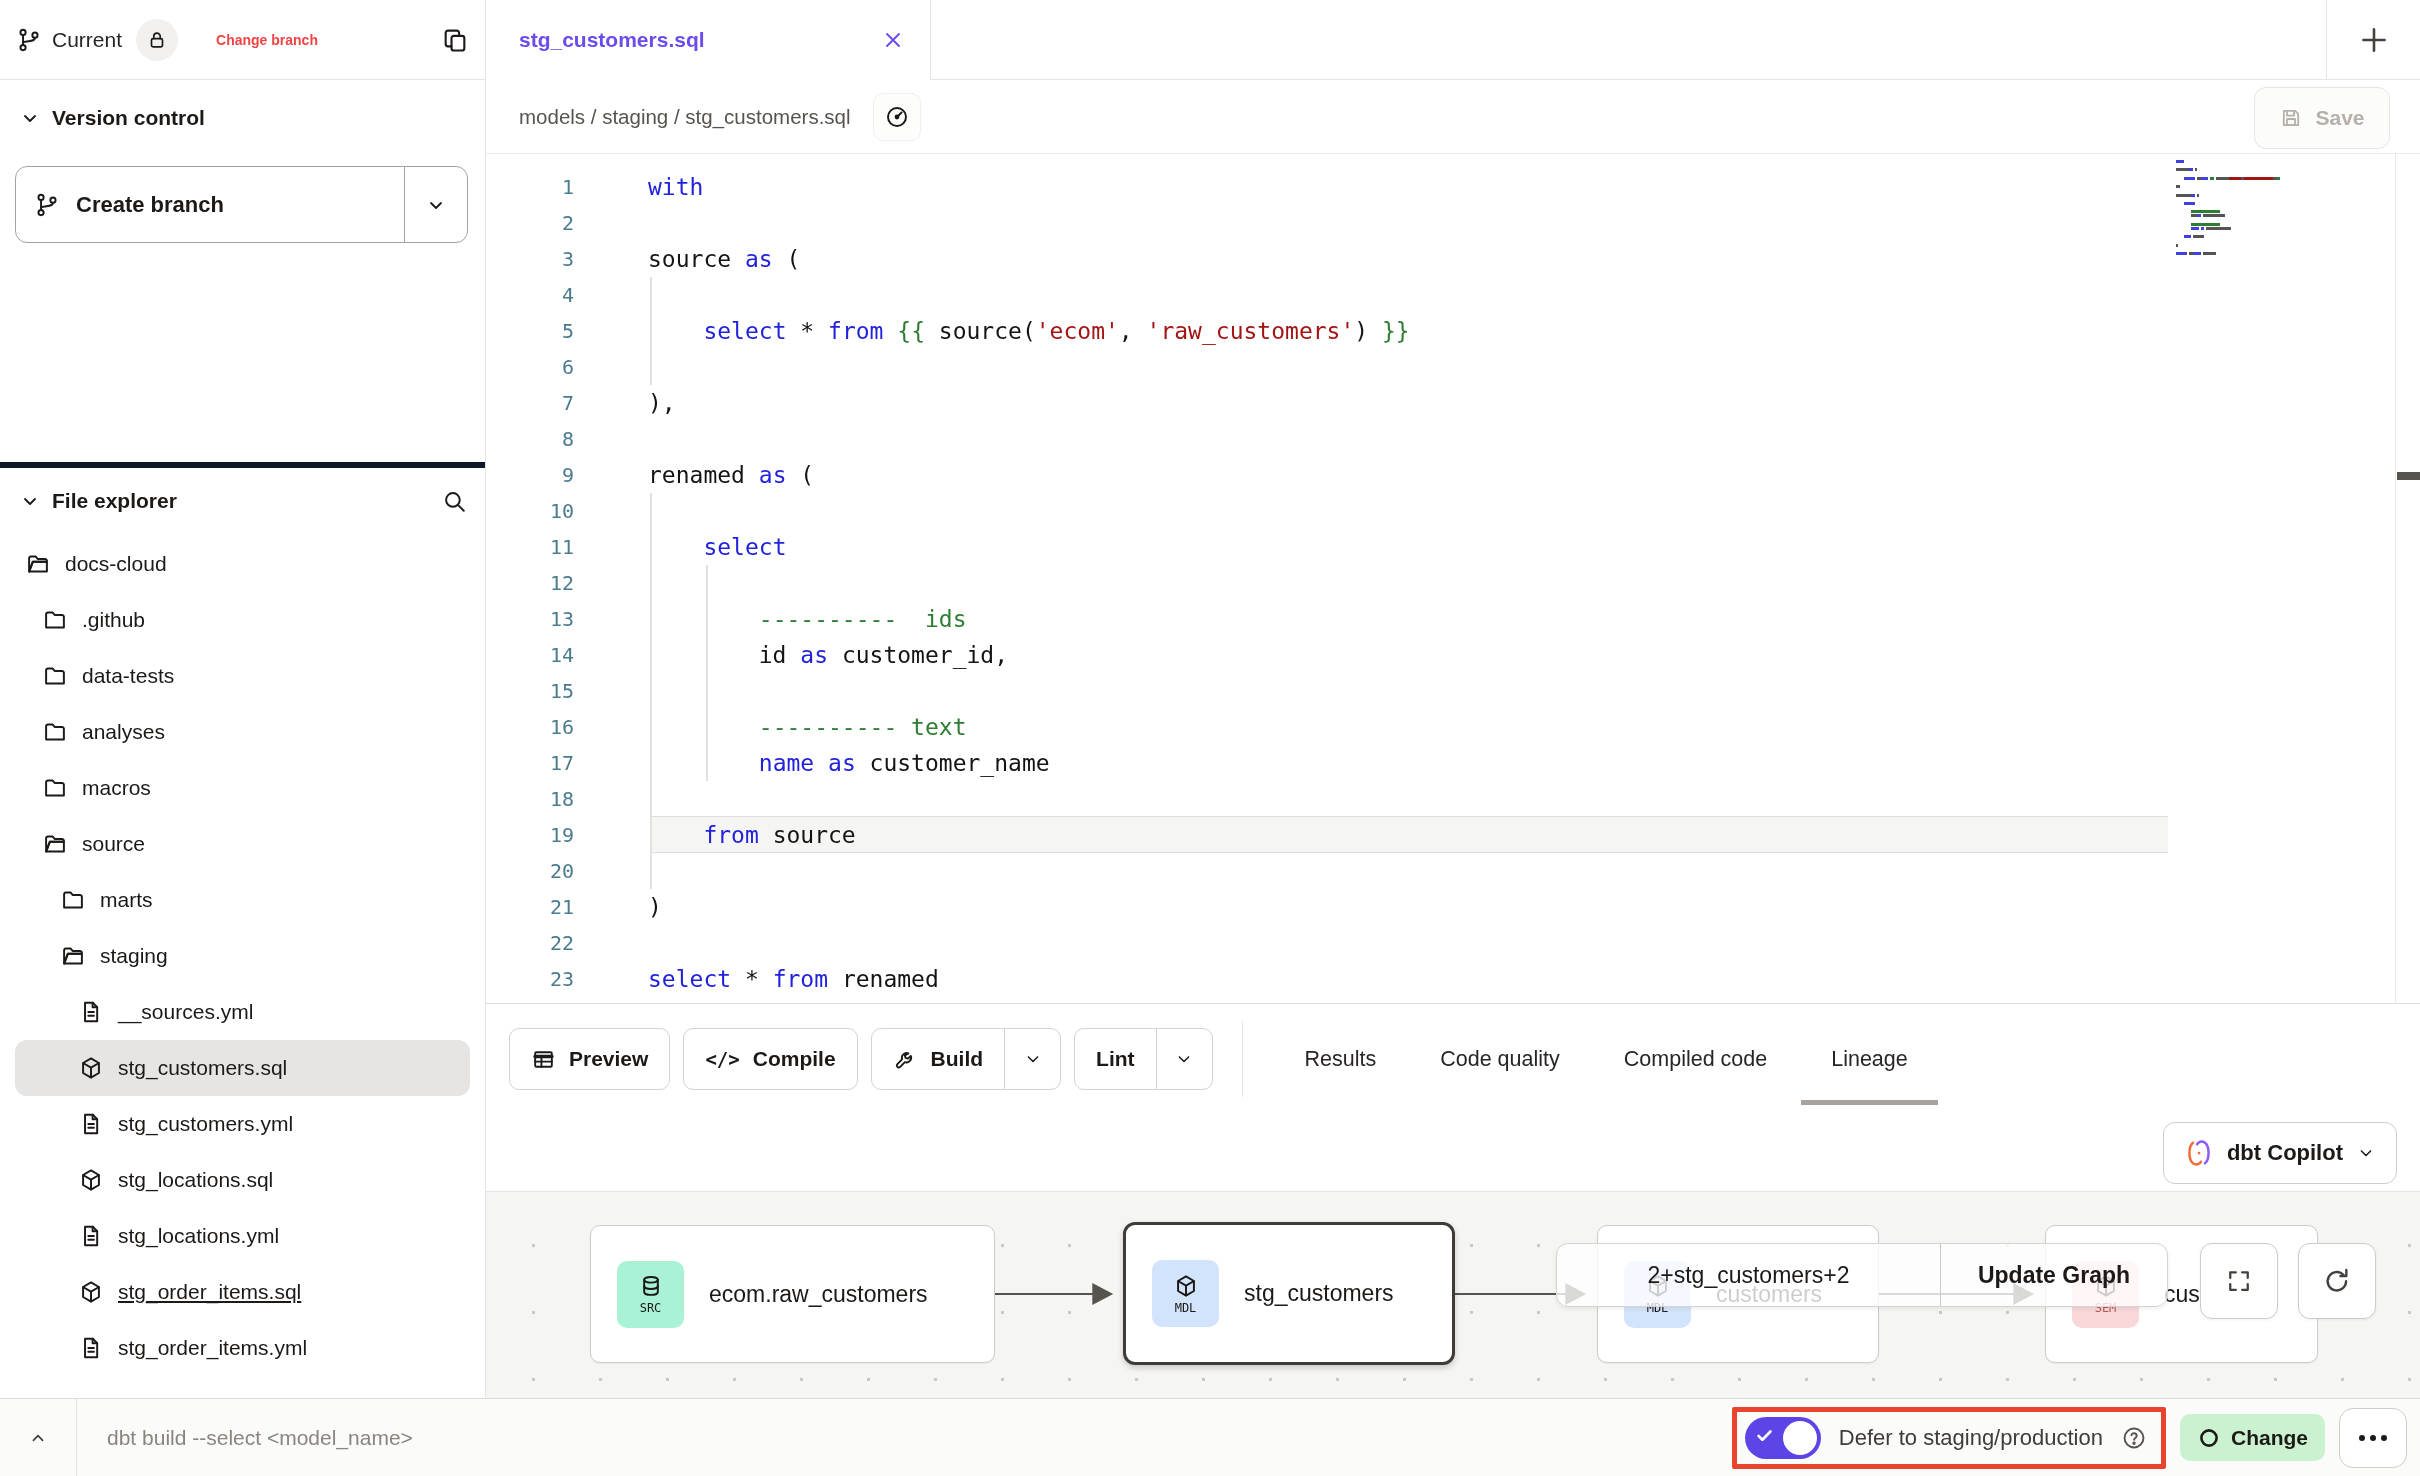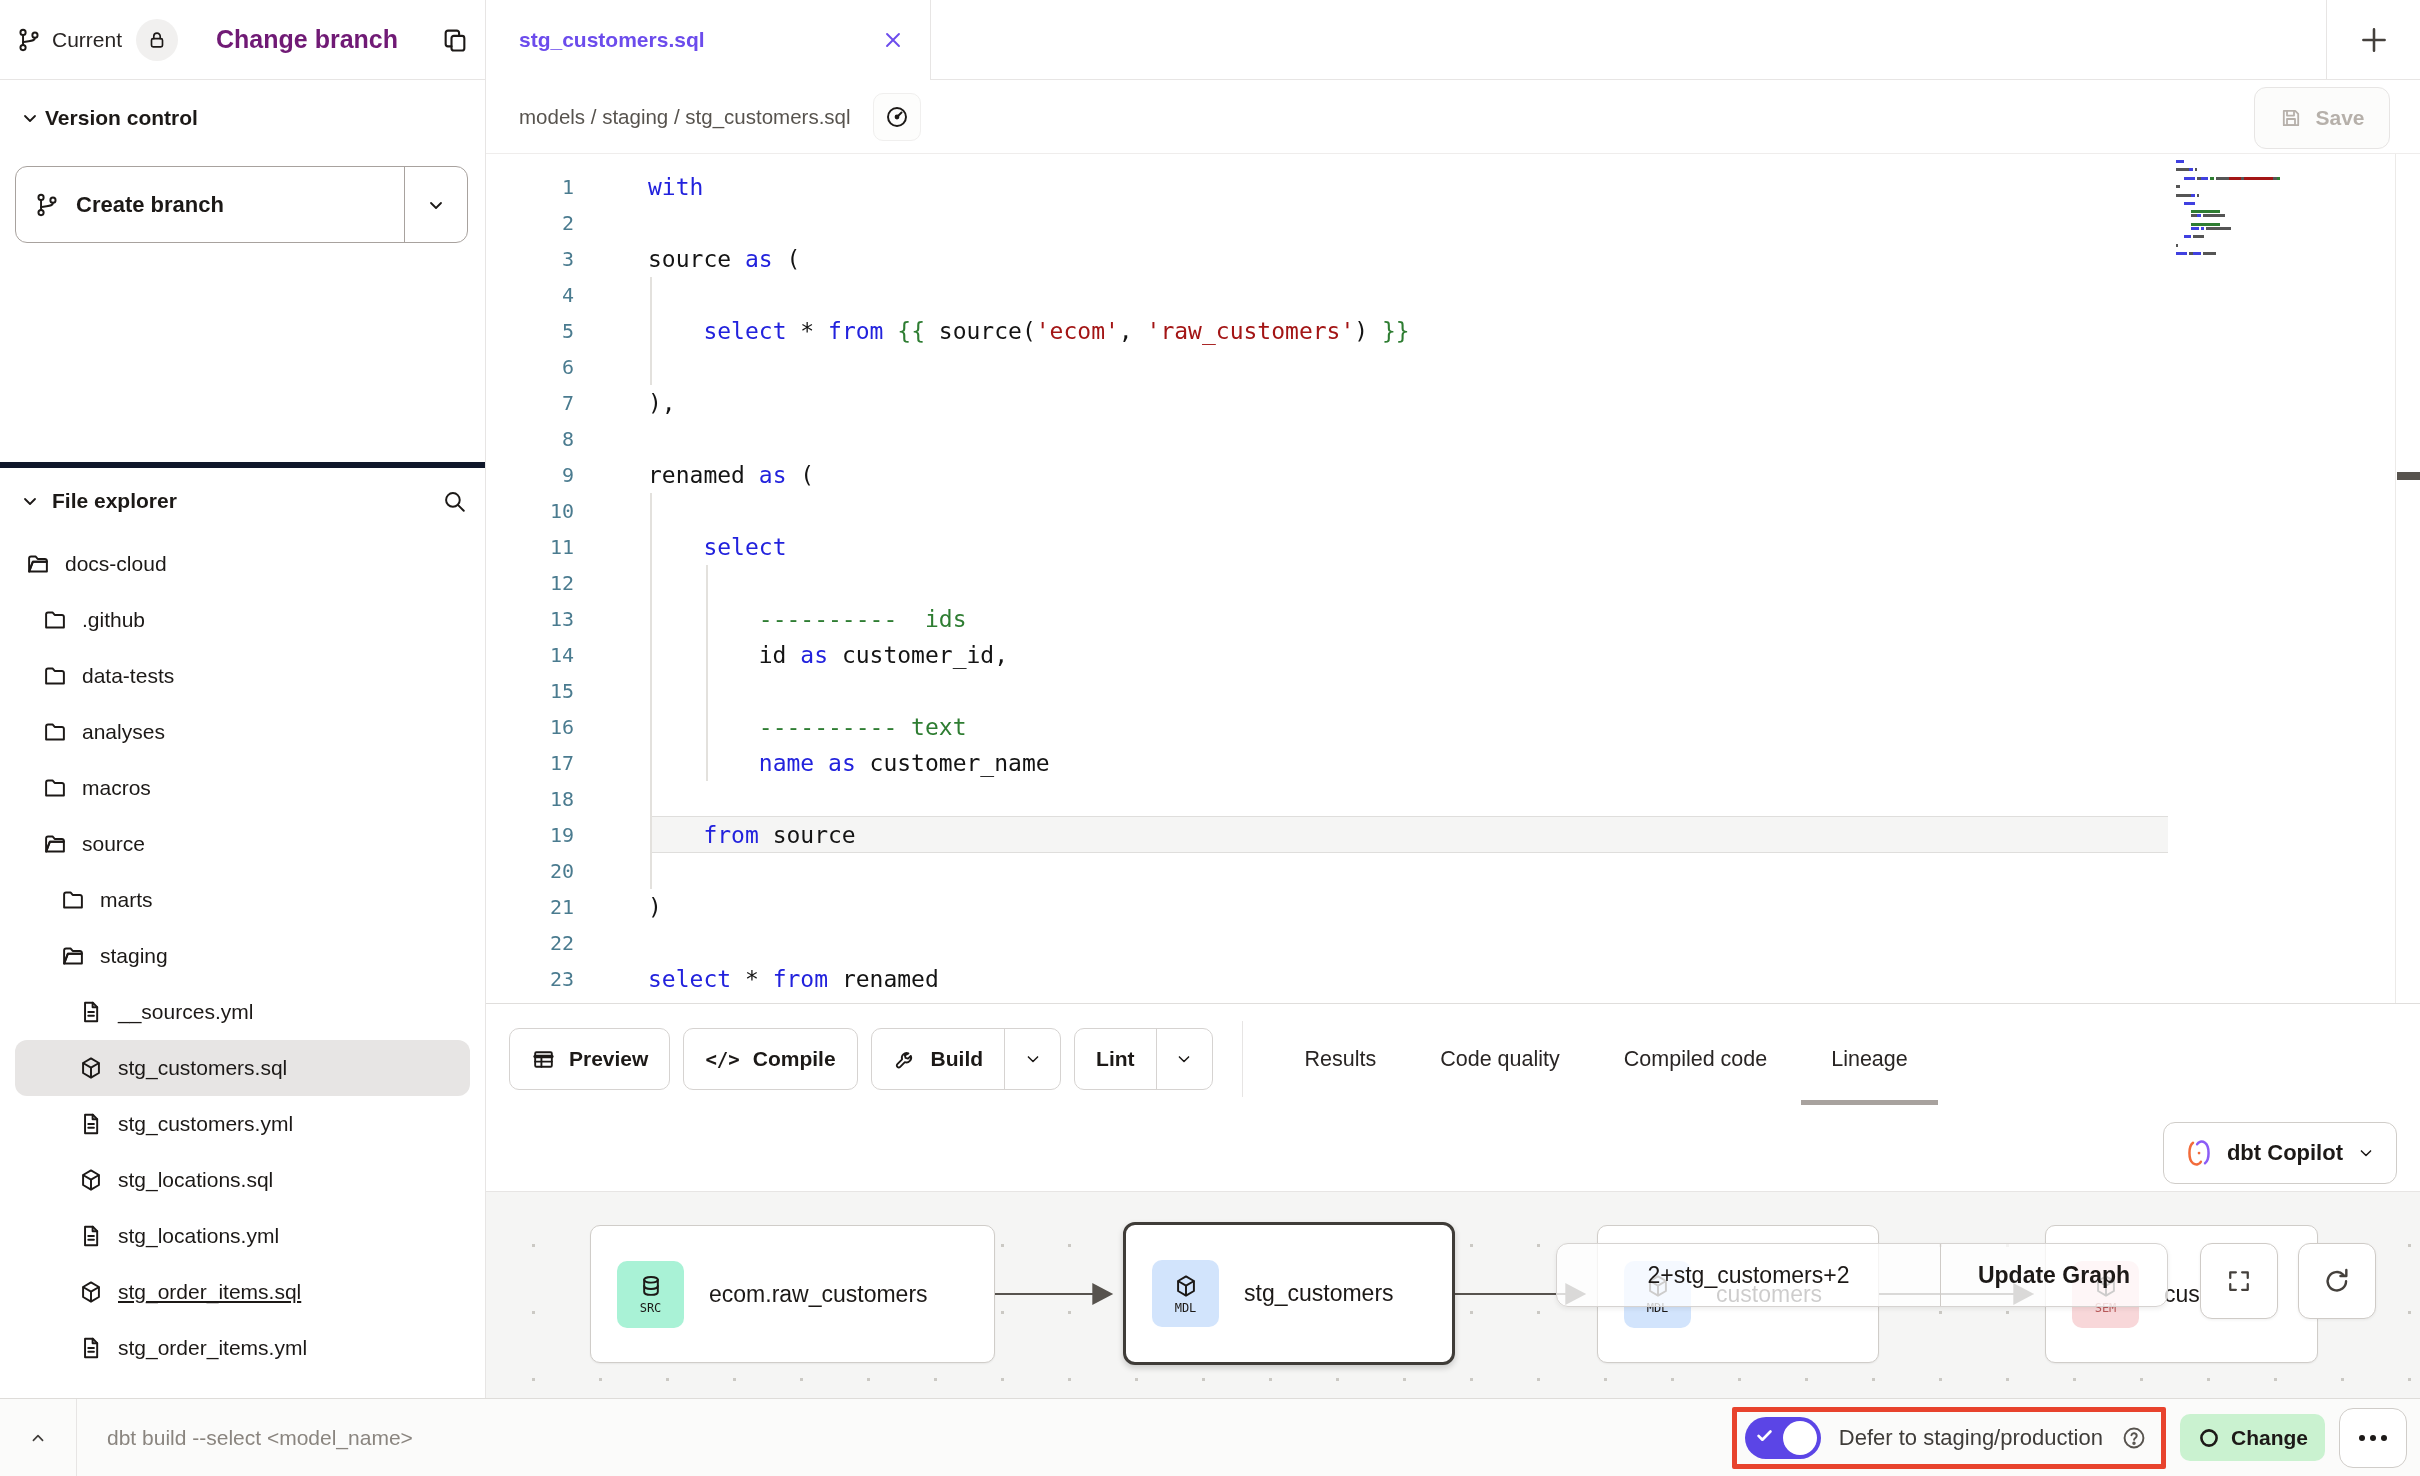--- a/index.html
+++ b/index.html
@@ -6,23 +6,23 @@
   html,body { width:2420px; height:1476px; overflow:hidden; background:#fff;
     font-family:"Liberation Sans", sans-serif; color:#1c1917; }
   .app { width:2420px; height:1476px; display:flex; flex-direction:column; }
   .main { flex:1; display:flex; min-height:0; }
 
   
   .sidebar { width:486px; border-right:1px solid #e7e5e4; display:flex; flex-direction:column; background:#fff; }
   .sb-header { height:80px; border-bottom:1px solid #e7e5e4; display:flex; align-items:center; padding:0 16px; gap:10px; }
   .sb-header .title { font-size:21px; color:#292524; margin-right:4px; }
   .lock-chip { width:42px; height:42px; border-radius:50%; background:#f1f0ef; display:flex; align-items:center; justify-content:center; }
-  .change-branch { font-size:25px; font-weight:600; color:#701a75; margin-left:28px; cursor:pointer; }
+  .change-branch { font-size:14px; font-weight:600; color:#ef4444; margin-left:28px; cursor:pointer; }
   .copy-btn { margin-left:auto; display:flex; }
-  .section-head { display:flex; align-items:center; gap:3px; padding:26px 18px 0 18px; }
+  .section-head { display:flex; align-items:center; gap:10px; padding:26px 18px 0 18px; }
   .section-head .sec-title { font-size:21px; font-weight:700; }
   .vc-section { height:382px; }
   .create-branch { margin:36px 15px 0 15px; width:453px; height:77px; border:1.5px solid #a8a29e; border-radius:12px;
     display:flex; align-items:stretch; background:#fff; cursor:pointer; }
   .create-branch .cb-main { flex:1; display:flex; align-items:center; gap:16px; padding-left:18px; font-size:22px; font-weight:600; border-right:1px solid #a8a29e; }
   .create-branch .cb-chev { width:62px; display:flex; align-items:center; justify-content:center; }
   .fe-section { flex:1; border-top:6px solid #0f172a; overflow:hidden; }
   .fe-head { display:flex; align-items:center; gap:10px; padding:20px 18px 0 18px; }
   .fe-head .sec-title { font-size:21px; font-weight:700; }
   .fe-head .spacer { flex:1; }

